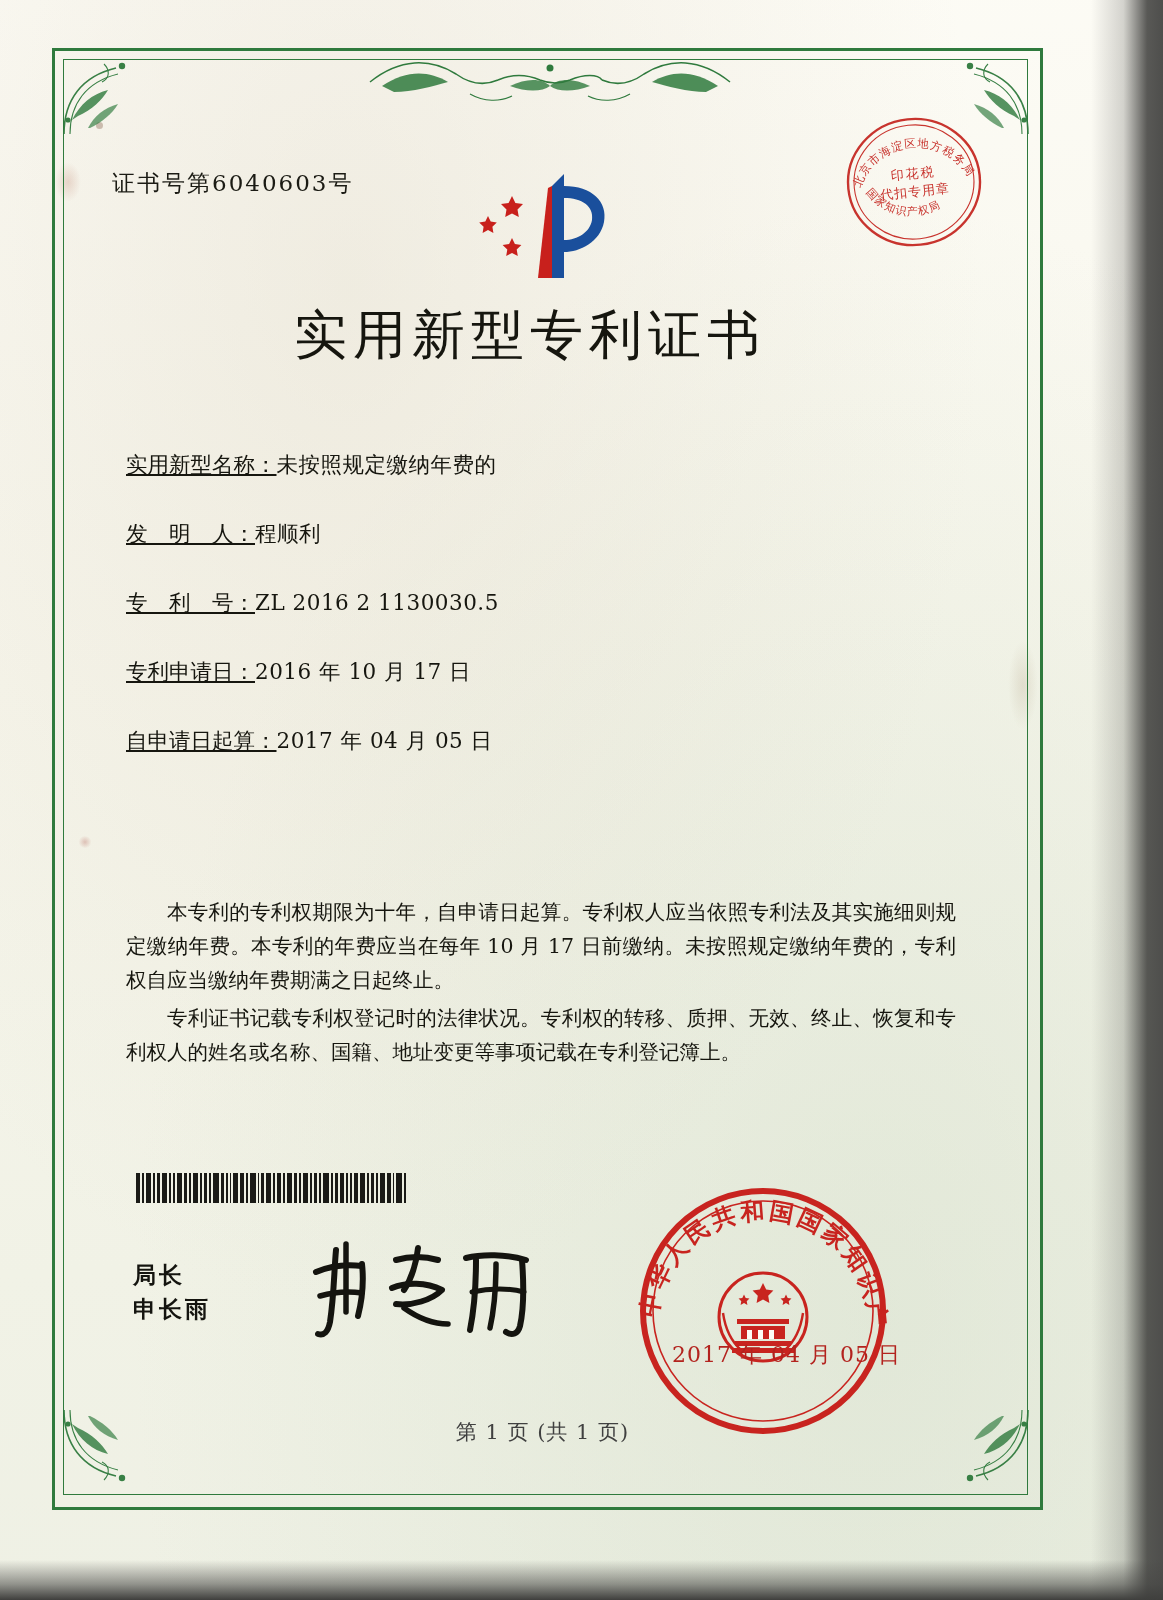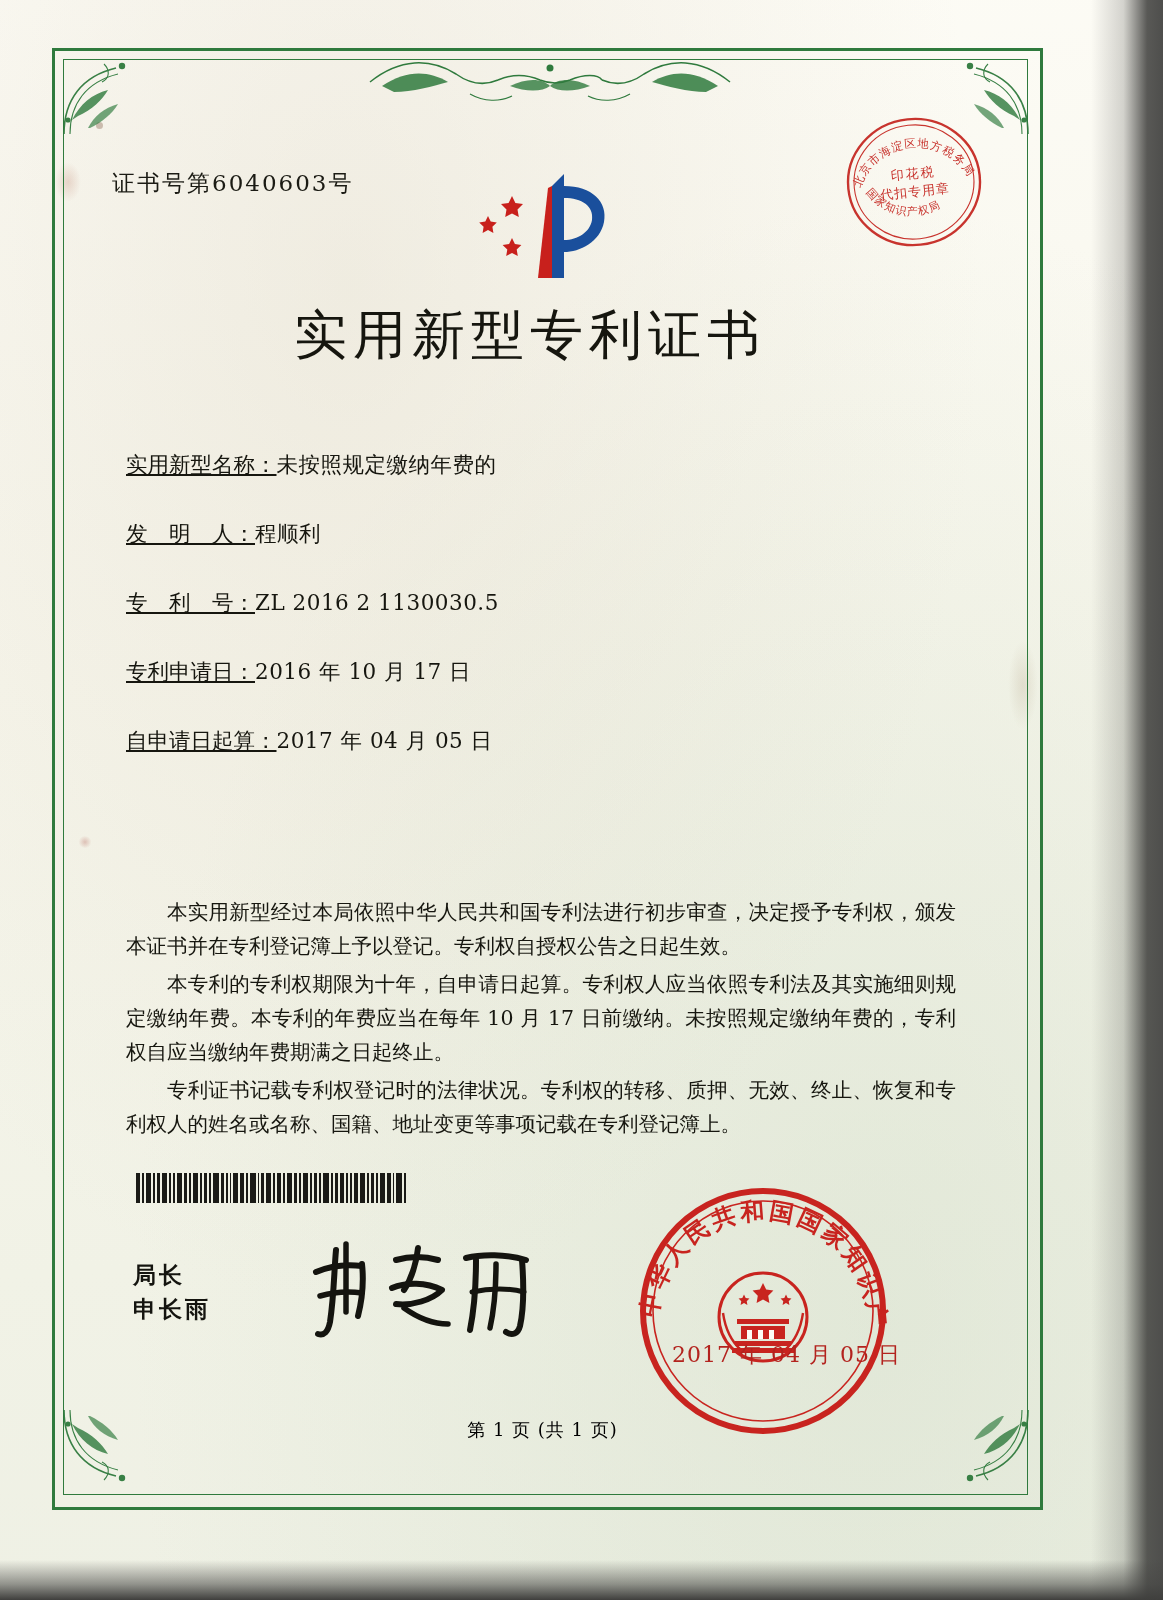--- a/index.html
+++ b/index.html
@@ -203,22 +203,22 @@
     white-space: nowrap;
   }
 
   
   .page-footer {
     position: absolute;
     left: 0; top: 1418px;
     width: 1085px;
     text-align: center;
     font-family: "DejaVu Serif", serif;
-    font-size: 18px;
-    color: #000000;
+    font-size: 21px;
+    color: #404040;
     letter-spacing: 1px;
   }
 
   
   .stain {
     position: absolute;
     border-radius: 50%;
     pointer-events: none;
   }
 </style>
@@ -345,21 +345,20 @@
     </div>
     <div class="field">
       <span class="lbl">专利申请日：</span><span class="val">2016 年 10 月 17 日</span>
     </div>
     <div class="field">
       <span class="lbl">自申请日起算：</span><span class="val">2017 年 04 月 05 日</span>
     </div>
   </div>
 
   <div class="body-text">
-    <p>本实用新型经过本局依照中华人民共和国专利法进行初步审查，决定授予专利权，颁发本证书并在专利登记簿上予以登记。专利权自授权公告之日起生效。</p>
     <p>本专利的专利权期限为十年，自申请日起算。专利权人应当依照专利法及其实施细则规定缴纳年费。本专利的年费应当在每年 10 月 17 日前缴纳。未按照规定缴纳年费的，专利权自应当缴纳年费期满之日起终止。</p>
     <p>专利证书记载专利权登记时的法律状况。专利权的转移、质押、无效、终止、恢复和专利权人的姓名或名称、国籍、地址变更等事项记载在专利登记簿上。</p>
   </div>
 
   <div class="barcode">
     <i style="width:4px"></i>
       <i style="width:2px"></i>
       <i style="width:6px"></i>
       <i style="width:2px"></i>
     <i style="width:3px"></i>

